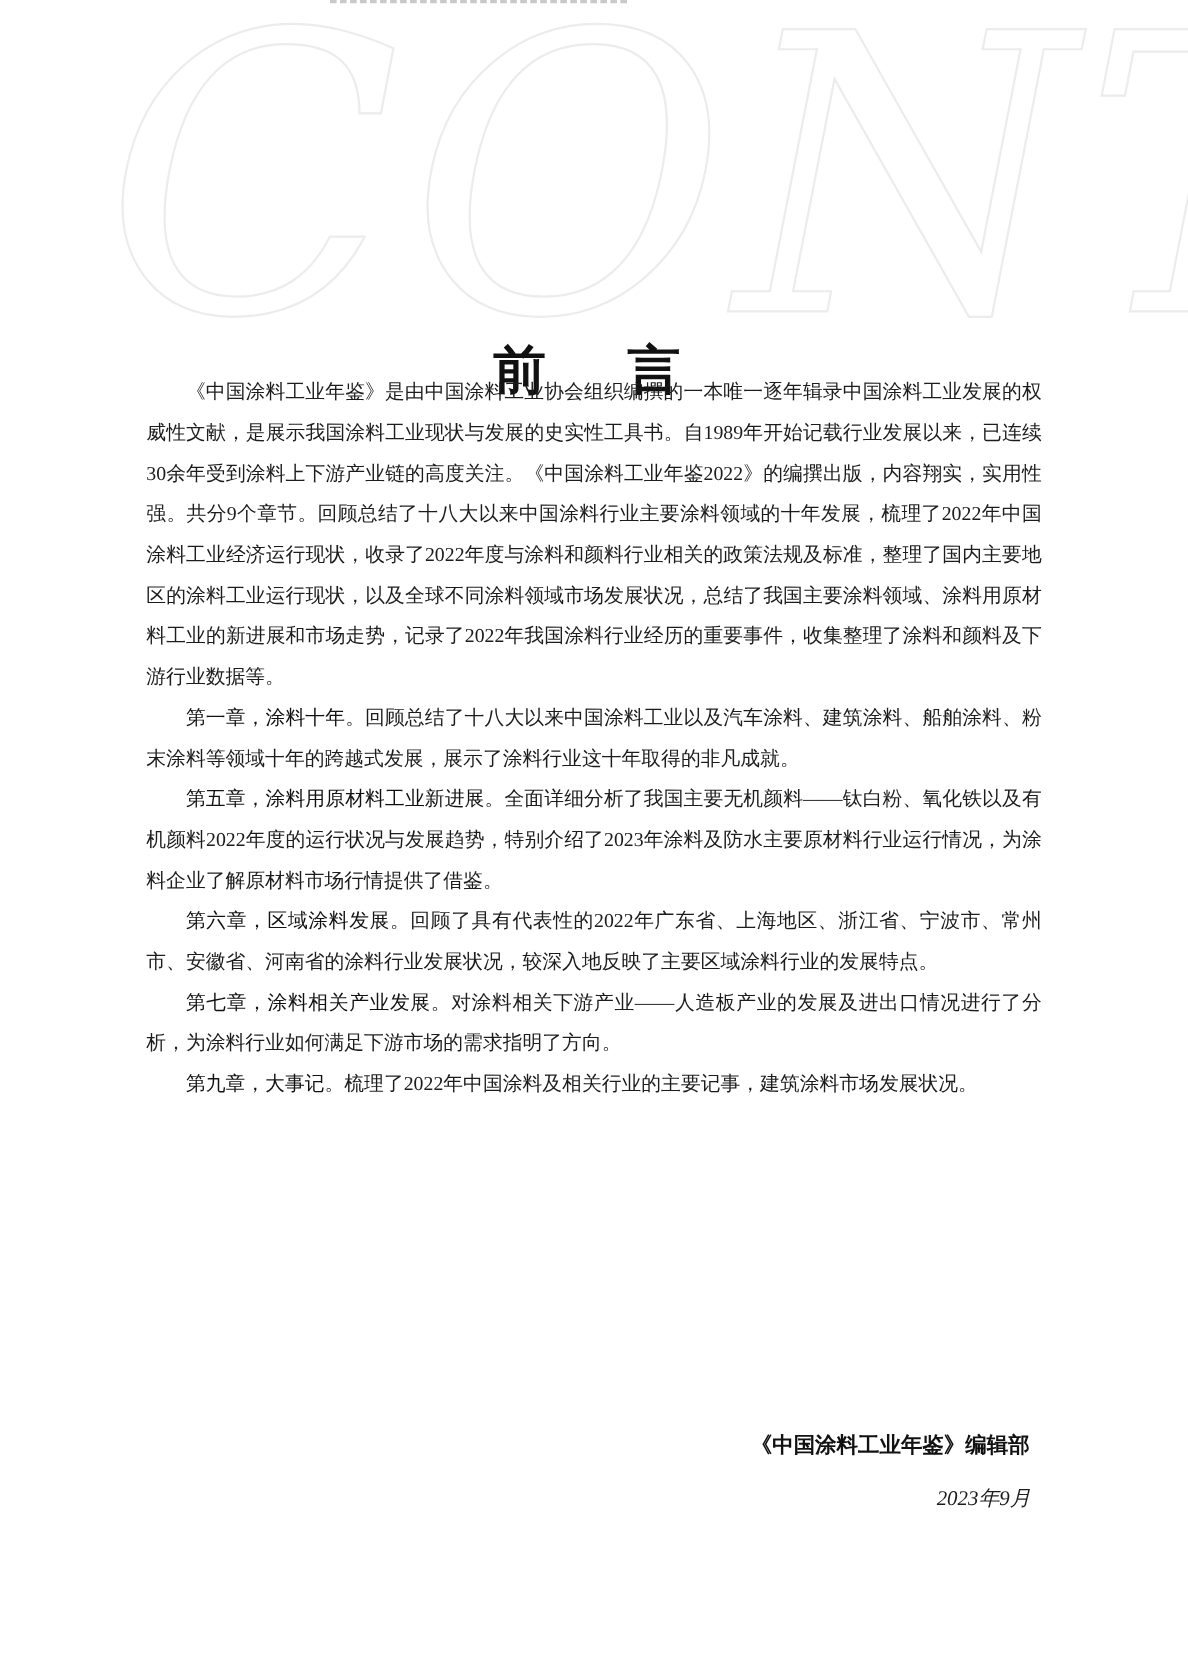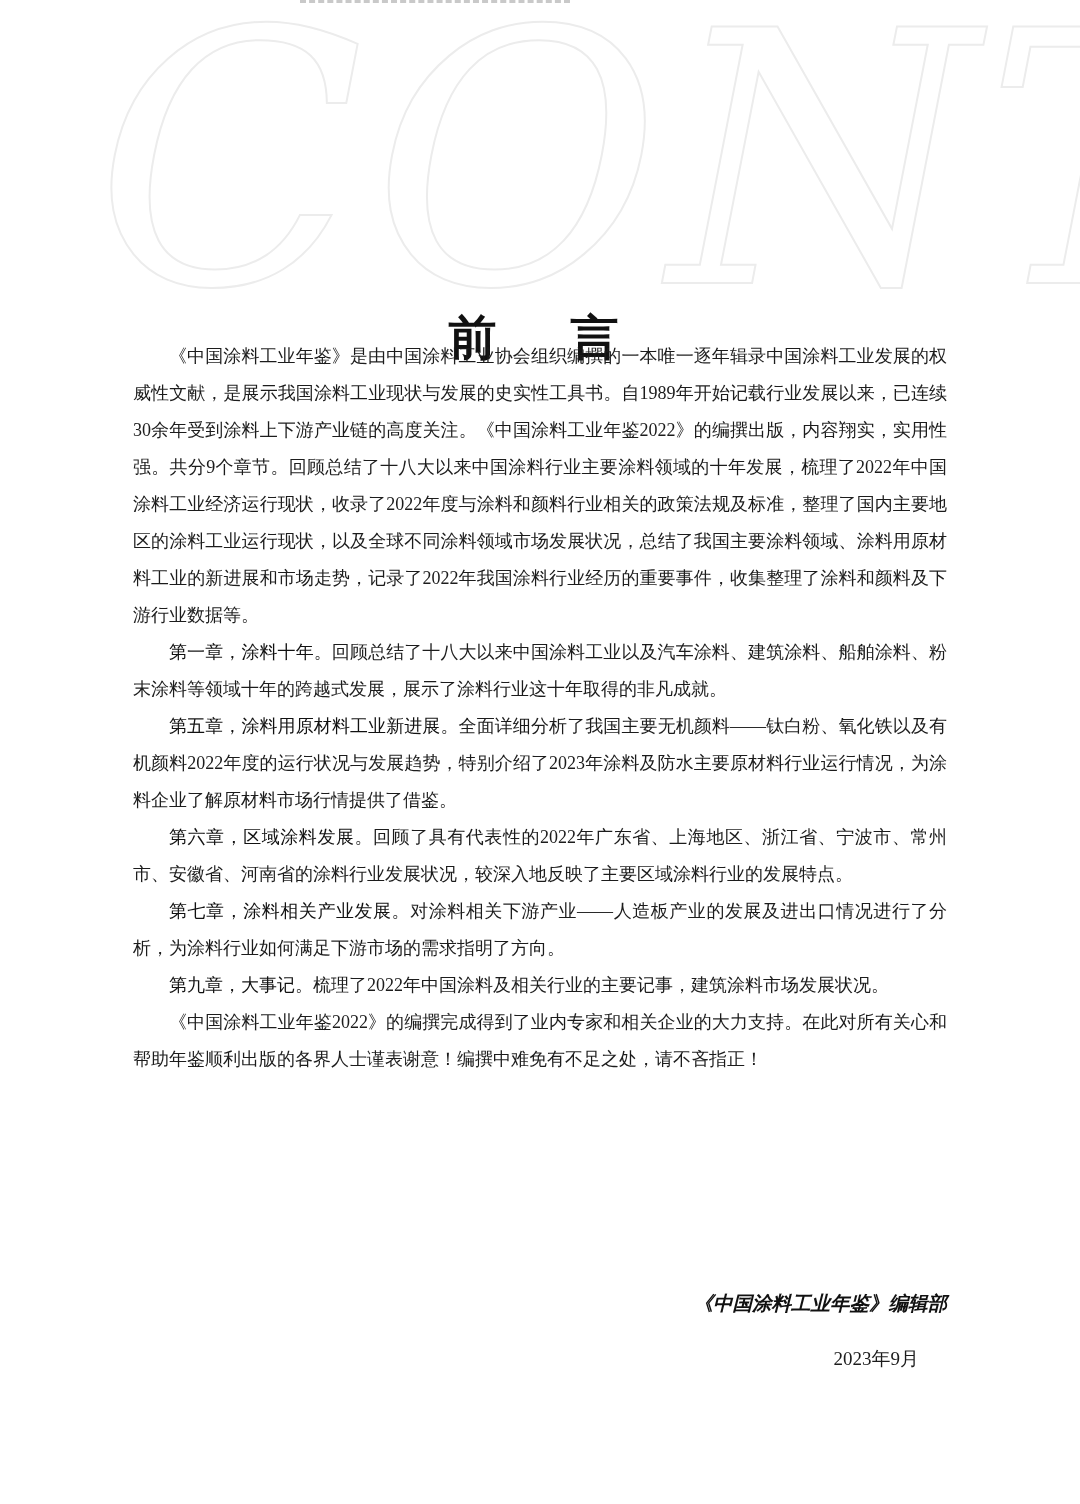--- a/index.html
+++ b/index.html
@@ -34,25 +34,25 @@
   .lead {
     font-family:"Liberation Sans","DejaVu Sans",sans-serif;
     font-weight:400;
     color:#111111;
   }
   .signature {
     position:absolute; left:133px; top:1285px; width:814px;
     text-align:right; line-height:37px; font-size:19px;
   }
   .sig-editorial {
-    margin:0;
+    margin:11px;
     font-family:"Liberation Sans","DejaVu Sans",sans-serif;
-    font-weight:700; font-size:19.5px; color:#111111;font-style:italic;
+    font-weight:700; font-size:19.5px; color:#111111;
   }
-  .sig-date { margin:18px; padding-right:10px; }
+  .sig-date { margin:0; padding-right:10px;font-style:italic; }
 </style>
 </head>
 <body>
 
 <div class="page">
 
   <div class="watermark">
     <svg width="1080" height="300" viewBox="0 0 1080 300">
       <text x="95" y="283" font-family="DejaVu Serif, Liberation Serif, serif" font-style="italic" font-size="352" letter-spacing="8" fill="none" stroke="#ececec" stroke-width="2">CONT</text>
     </svg>
@@ -62,21 +62,20 @@
 
   <h1 class="title">前　言</h1>
 
   <div class="body-text">
     <p><b class="lead"></b><span>《中国涂料工业年鉴》是由中国涂料工业协会组织编撰的一本唯一逐年辑录中国涂料工业发展的权威性文献，是展示我国涂料工业现状与发展的史实性工具书。自1989年开始记载行业发展以来，已连续30余年受到涂料上下游产业链的高度关注。《中国涂料工业年鉴2022》的编撰出版，内容翔实，实用性强。共分9个章节。回顾总结了十八大以来中国涂料行业主要涂料领域的十年发展，梳理了2022年中国涂料工业经济运行现状，收录了2022年度与涂料和颜料行业相关的政策法规及标准，整理了国内主要地区的涂料工业运行现状，以及全球不同涂料领域市场发展状况，总结了我国主要涂料领域、涂料用原材料工业的新进展和市场走势，记录了2022年我国涂料行业经历的重要事件，收集整理了涂料和颜料及下游行业数据等。</span></p>
     <p><b class="lead">第一章，涂料十年</b><span>。回顾总结了十八大以来中国涂料工业以及汽车涂料、建筑涂料、船舶涂料、粉末涂料等领域十年的跨越式发展，展示了涂料行业这十年取得的非凡成就。</span></p>
     <p><b class="lead">第五章，涂料用原材料工业新进展</b><span>。全面详细分析了我国主要无机颜料——钛白粉、氧化铁以及有机颜料2022年度的运行状况与发展趋势，特别介绍了2023年涂料及防水主要原材料行业运行情况，为涂料企业了解原材料市场行情提供了借鉴。</span></p>
     <p><b class="lead">第六章，区域涂料发展</b><span>。回顾了具有代表性的2022年广东省、上海地区、浙江省、宁波市、常州市、安徽省、河南省的涂料行业发展状况，较深入地反映了主要区域涂料行业的发展特点。</span></p>
     <p><b class="lead">第七章，涂料相关产业发展</b><span>。对涂料相关下游产业——人造板产业的发展及进出口情况进行了分析，为涂料行业如何满足下游市场的需求指明了方向。</span></p>
     <p><b class="lead">第九章，大事记</b><span>。梳理了2022年中国涂料及相关行业的主要记事，建筑涂料市场发展状况。</span></p>
-    <p><b class="lead"></b><span>《中国涂料工业年鉴2022》的编撰完成得到了业内专家和相关企业的大力支持。在此对所有关心和帮助年鉴顺利出版的各界人士谨表谢意！编撰中难免有不足之处，请不吝指正！</span></p>
   </div>
 
   <div class="signature">
     <p class="sig-editorial">《中国涂料工业年鉴》编辑部</p>
     <p class="sig-date">2023年9月</p>
   </div>
 
 </div>
 
 </body></html>

